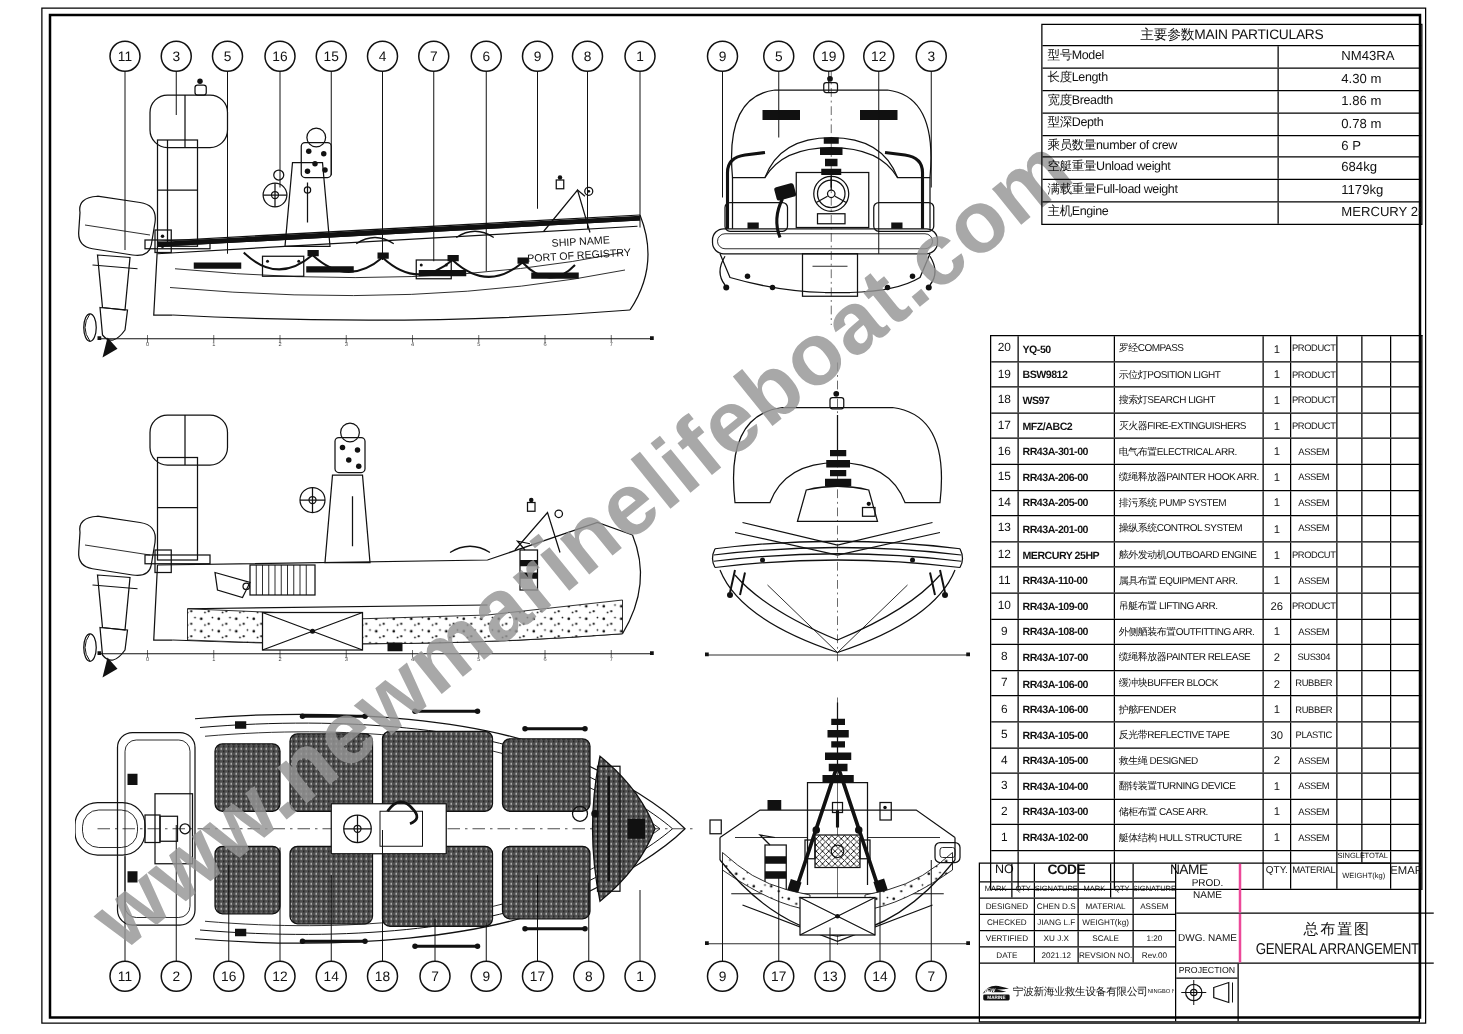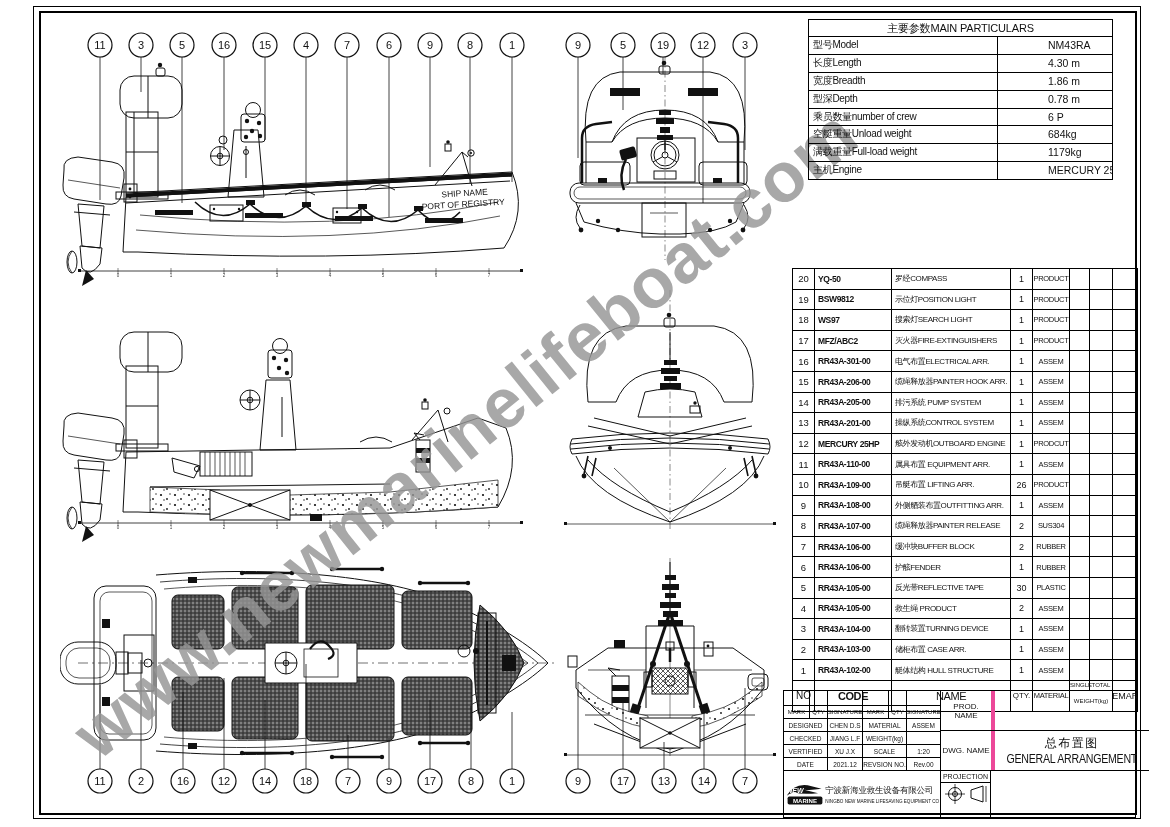--- a/index.html
+++ b/index.html
@@ -15,21 +15,21 @@
   .station{font-size:4.5px;fill:#444;text-anchor:middle;}
   
   #overlay{position:absolute;inset:0;z-index:3;pointer-events:none;}
   .balloon{fill:#fff;stroke:#111;stroke-width:1.2;}
   .balloon-num{font-size:11px;text-anchor:middle;fill:#111;}
   .leader{stroke:#111;stroke-width:0.8;}
   
   .watermark{position:absolute;left:58px;top:712px;transform:rotate(-39deg);transform-origin:0 0;
      font-size:70px;font-weight:bold;color:#959595;opacity:.82;white-space:nowrap;z-index:4;letter-spacing:1px;}
   
-  .mp-table{position:absolute;left:808px;top:19px;width:303px;border:1px solid #000;z-index:5;background:transparent;}
+  .mp-table{position:absolute;left:833px;top:19px;width:303px;border:1px solid #000;z-index:5;background:transparent;}
   .mp-title{height:16px;line-height:16px;text-align:center;font-size:11px;letter-spacing:-0.2px;}
   .mp-row{display:grid;grid-template-columns:189px 1fr;border-top:1px solid #000;height:16.9px;line-height:16.9px;gap:44px;}
   .mp-label{padding-left:4px;border-right:1px solid #000;font-size:10px;white-space:nowrap;overflow:hidden;letter-spacing:-0.3px;}
   .mp-value{padding-left:6px;font-size:10.5px;white-space:nowrap;overflow:hidden;}
   
   .bom{position:absolute;left:792px;top:268px;width:344px;border:1px solid #000;border-bottom:none;z-index:5;}
   .bom-row{display:grid;grid-template-columns:22px 77px 119px 22px 37px 20px 23px 1fr;height:19.6px;border-bottom:1px solid #000;}
   .bc{border-right:1px solid #000;overflow:hidden;display:flex;align-items:center;white-space:nowrap;}
   .bc.rem{border-right:none;}
   .bc.no{justify-content:center;font-size:9.5px;}
@@ -54,26 +54,26 @@
   .tb-left{width:157px;border-right:1px solid #000;display:flex;flex-direction:column;box-sizing:border-box;}
   .grid6{display:grid;grid-template-columns:26px 18px 35px 26px 18px 1fr;border-bottom:1px solid #000;box-sizing:border-box;}
   .grid6>div{border-right:1px solid #000;display:flex;align-items:center;justify-content:center;overflow:hidden;}
   .grid6>div.last{border-right:none;}
   .tb-empty-row{height:15px;}
   .tb-sig-head{height:13px;font-size:6px;}
   .tb-row{height:13px;display:grid;grid-template-columns:44px 35px 44px 1fr;border-bottom:1px solid #000;font-size:6.5px;box-sizing:border-box;}
   .tb-row>div{border-right:1px solid #000;display:flex;align-items:center;justify-content:center;white-space:nowrap;overflow:hidden;}
   .tb-row>div.last{border-right:none;}
   .tb-logo-row{flex:1;display:flex;align-items:center;padding:2px 1px;gap:2px;}
-  .co{display:flex;flex-direction:column;overflow:hidden;}
+  .co{display:flex;flex-direction:row;overflow:hidden;}
   .co-cn{font-size:8.5px;white-space:nowrap;letter-spacing:-0.2px;}
   .co-en{font-size:4.6px;white-space:nowrap;margin-top:2px;}
   .tb-right{flex:1;display:flex;flex-direction:column;box-sizing:border-box;}
   .tb-name-row{height:40px;border-bottom:1px solid #000;display:flex;box-sizing:border-box;}
-  .tb-nlabel{width:50px;border-right:4px solid #ec4899;font-size:8px;display:flex;align-items:center;justify-content:center;text-align:center;}
+  .tb-nlabel{width:50px;border-right:2px solid #ec4899;font-size:8px;display:flex;align-items:center;justify-content:center;text-align:center;}
   .tb-nval{flex:1;display:flex;flex-direction:column;align-items:center;justify-content:center;overflow:hidden;}
   .tb-nval .cn{font-size:12px;letter-spacing:1.5px;white-space:nowrap;}
   .tb-nval .en{font-size:12.5px;white-space:nowrap;transform:scaleX(0.85);letter-spacing:-0.3px;}
   .tb-bottom{flex:1;display:flex;}
   .tb-proj{width:50px;border-right:1px solid #000;display:flex;flex-direction:column;align-items:center;box-sizing:border-box;}
   .pl{font-size:7px;border-bottom:1px solid #000;width:100%;text-align:center;line-height:11px;}
   .tb-nos{flex:1;display:flex;flex-direction:column;}
   .tb-no-row{flex:1;display:flex;border-bottom:1px solid #000;box-sizing:border-box;}
   .tb-no-row.lastr{border-bottom:none;}
   .nl{width:42px;border-right:1px solid #000;font-size:7px;display:flex;align-items:center;padding-left:2px;white-space:nowrap;}
@@ -893,21 +893,21 @@
           <div class="bc name">反光带REFLECTIVE TAPE</div>
           <div class="bc qty">30</div>
           <div class="bc mat">PLASTIC</div>
           <div class="bc w1"></div>
           <div class="bc w2"></div>
           <div class="bc rem"></div>
         </div>
         <div class="bom-row">
           <div class="bc no">4</div>
           <div class="bc code">RR43A-105-00</div>
-          <div class="bc name">救生绳 PRODUCT</div>
+          <div class="bc name">救生绳 DESIGNED</div>
           <div class="bc qty">2</div>
           <div class="bc mat">ASSEM</div>
           <div class="bc w1"></div>
           <div class="bc w2"></div>
           <div class="bc rem"></div>
         </div>
         <div class="bom-row">
           <div class="bc no">3</div>
           <div class="bc code">RR43A-104-00</div>
           <div class="bc name">翻转装置TURNING DEVICE</div>

